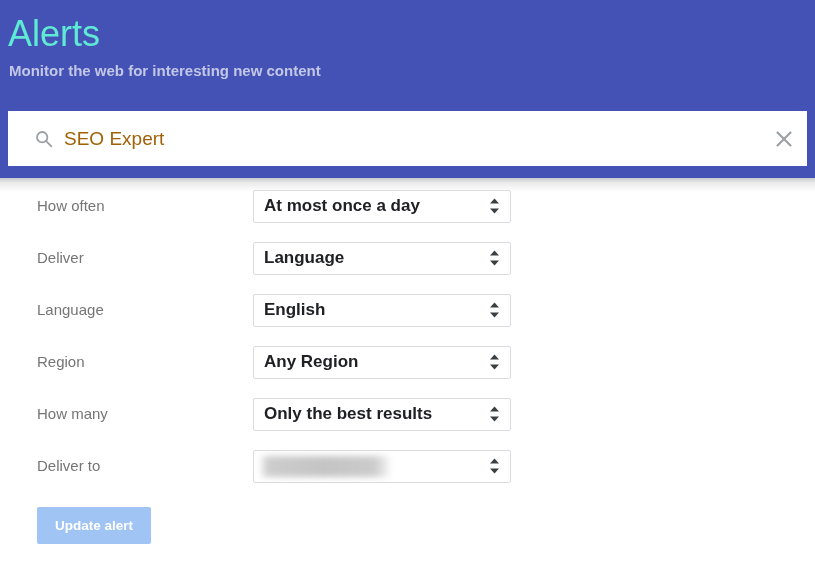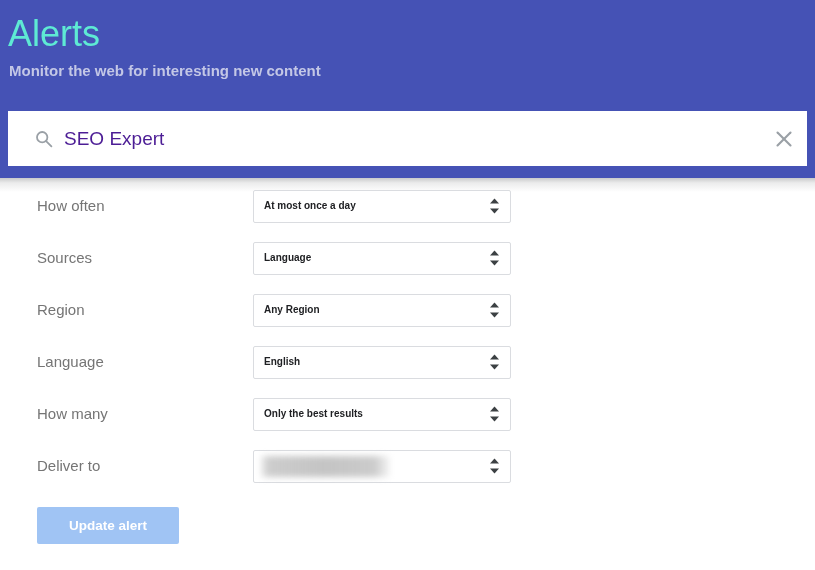--- a/index.html
+++ b/index.html
@@ -65,21 +65,21 @@
     width: 18px;
     height: 18px;
     display: block;
   }
   .search-value {
     position: absolute;
     left: 56px;
     top: 50%;
     transform: translateY(-50%);
     font-size: 19px;
-    color: #4c1d95;
+    color: #a16207;
     font-weight: 400;
     line-height: 24px;
     white-space: nowrap;
   }
   .clear-icon {
     position: absolute;
     right: 10px;
     top: 50%;
     transform: translateY(-50%);
     width: 26px;
@@ -129,21 +129,21 @@
     border: 1px solid #dadce0;
     border-radius: 2px;
     background: #ffffff;
     box-sizing: border-box;
     display: flex;
     align-items: center;
     cursor: pointer;
   }
   .select-value {
     margin-left: 10px;
-    font-size: 10px;
+    font-size: 17px;
     font-weight: bold;
     color: #202124;
     line-height: 18px;
     white-space: nowrap;
     overflow: hidden;
   }
   .select-spinner {
     position: absolute;
     right: 10px;
     top: 50%;
@@ -173,21 +173,21 @@
     left: 0;
     top: 507px;
     height: 40px;
     width: 815px;
   }
   .update-button {
     position: absolute;
     left: 37px;
     top: 0;
     height: 37px;
-    padding: 0 32px;
+    padding: 0 18px;
     background: #a0c4f4;
     border: none;
     border-radius: 2px;
     color: #ffffff;
     font-size: 13.5px;
     font-weight: bold;
     font-family: "Liberation Sans", sans-serif;
     line-height: 37px;
     cursor: pointer;
     white-space: nowrap;
@@ -248,49 +248,49 @@
       <span class="select-spinner">
         <svg width="11" height="17" viewBox="0 0 11 17">
           <polygon points="5.5,1 10,6 1,6" fill="#3c4043"></polygon>
           <polygon points="5.5,16 10,11 1,11" fill="#3c4043"></polygon>
         </svg>
       </span>
     </div>
   </div>
 
   <div class="form-row">
-    <span class="row-label">Sources</span>
+    <span class="row-label">Deliver</span>
     <div class="select-box">
       <span class="select-value">Language</span>
       <span class="select-spinner">
         <svg width="11" height="17" viewBox="0 0 11 17">
           <polygon points="5.5,1 10,6 1,6" fill="#3c4043"></polygon>
           <polygon points="5.5,16 10,11 1,11" fill="#3c4043"></polygon>
         </svg>
       </span>
     </div>
   </div>
 
   <div class="form-row">
+    <span class="row-label">Language</span>
+    <div class="select-box">
+      <span class="select-value">English</span>
+      <span class="select-spinner">
+        <svg width="11" height="17" viewBox="0 0 11 17">
+          <polygon points="5.5,1 10,6 1,6" fill="#3c4043"></polygon>
+          <polygon points="5.5,16 10,11 1,11" fill="#3c4043"></polygon>
+        </svg>
+      </span>
+    </div>
+  </div>
+
+  <div class="form-row">
     <span class="row-label">Region</span>
     <div class="select-box">
       <span class="select-value">Any Region</span>
-      <span class="select-spinner">
-        <svg width="11" height="17" viewBox="0 0 11 17">
-          <polygon points="5.5,1 10,6 1,6" fill="#3c4043"></polygon>
-          <polygon points="5.5,16 10,11 1,11" fill="#3c4043"></polygon>
-        </svg>
-      </span>
-    </div>
-  </div>
-
-  <div class="form-row">
-    <span class="row-label">Language</span>
-    <div class="select-box">
-      <span class="select-value">English</span>
       <span class="select-spinner">
         <svg width="11" height="17" viewBox="0 0 11 17">
           <polygon points="5.5,1 10,6 1,6" fill="#3c4043"></polygon>
           <polygon points="5.5,16 10,11 1,11" fill="#3c4043"></polygon>
         </svg>
       </span>
     </div>
   </div>
 
   <div class="form-row">

